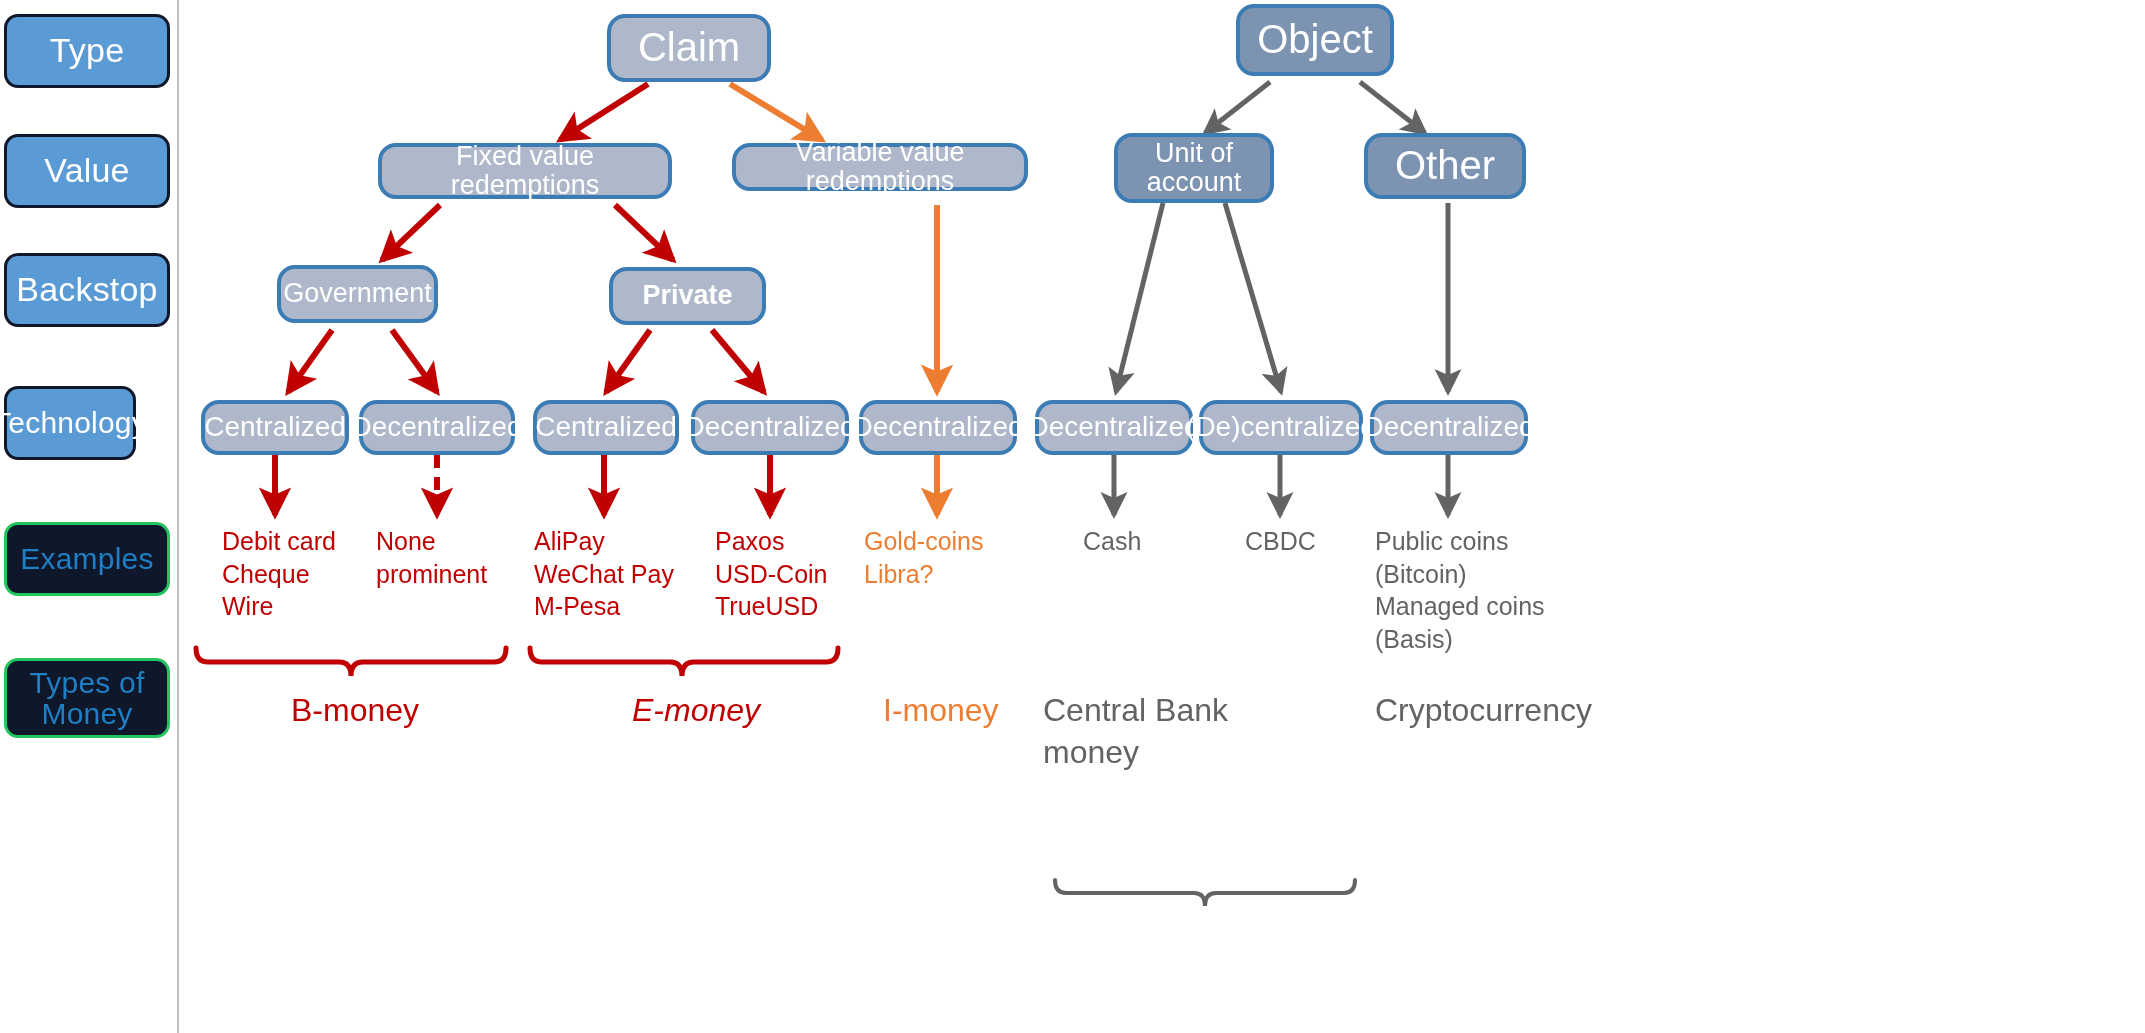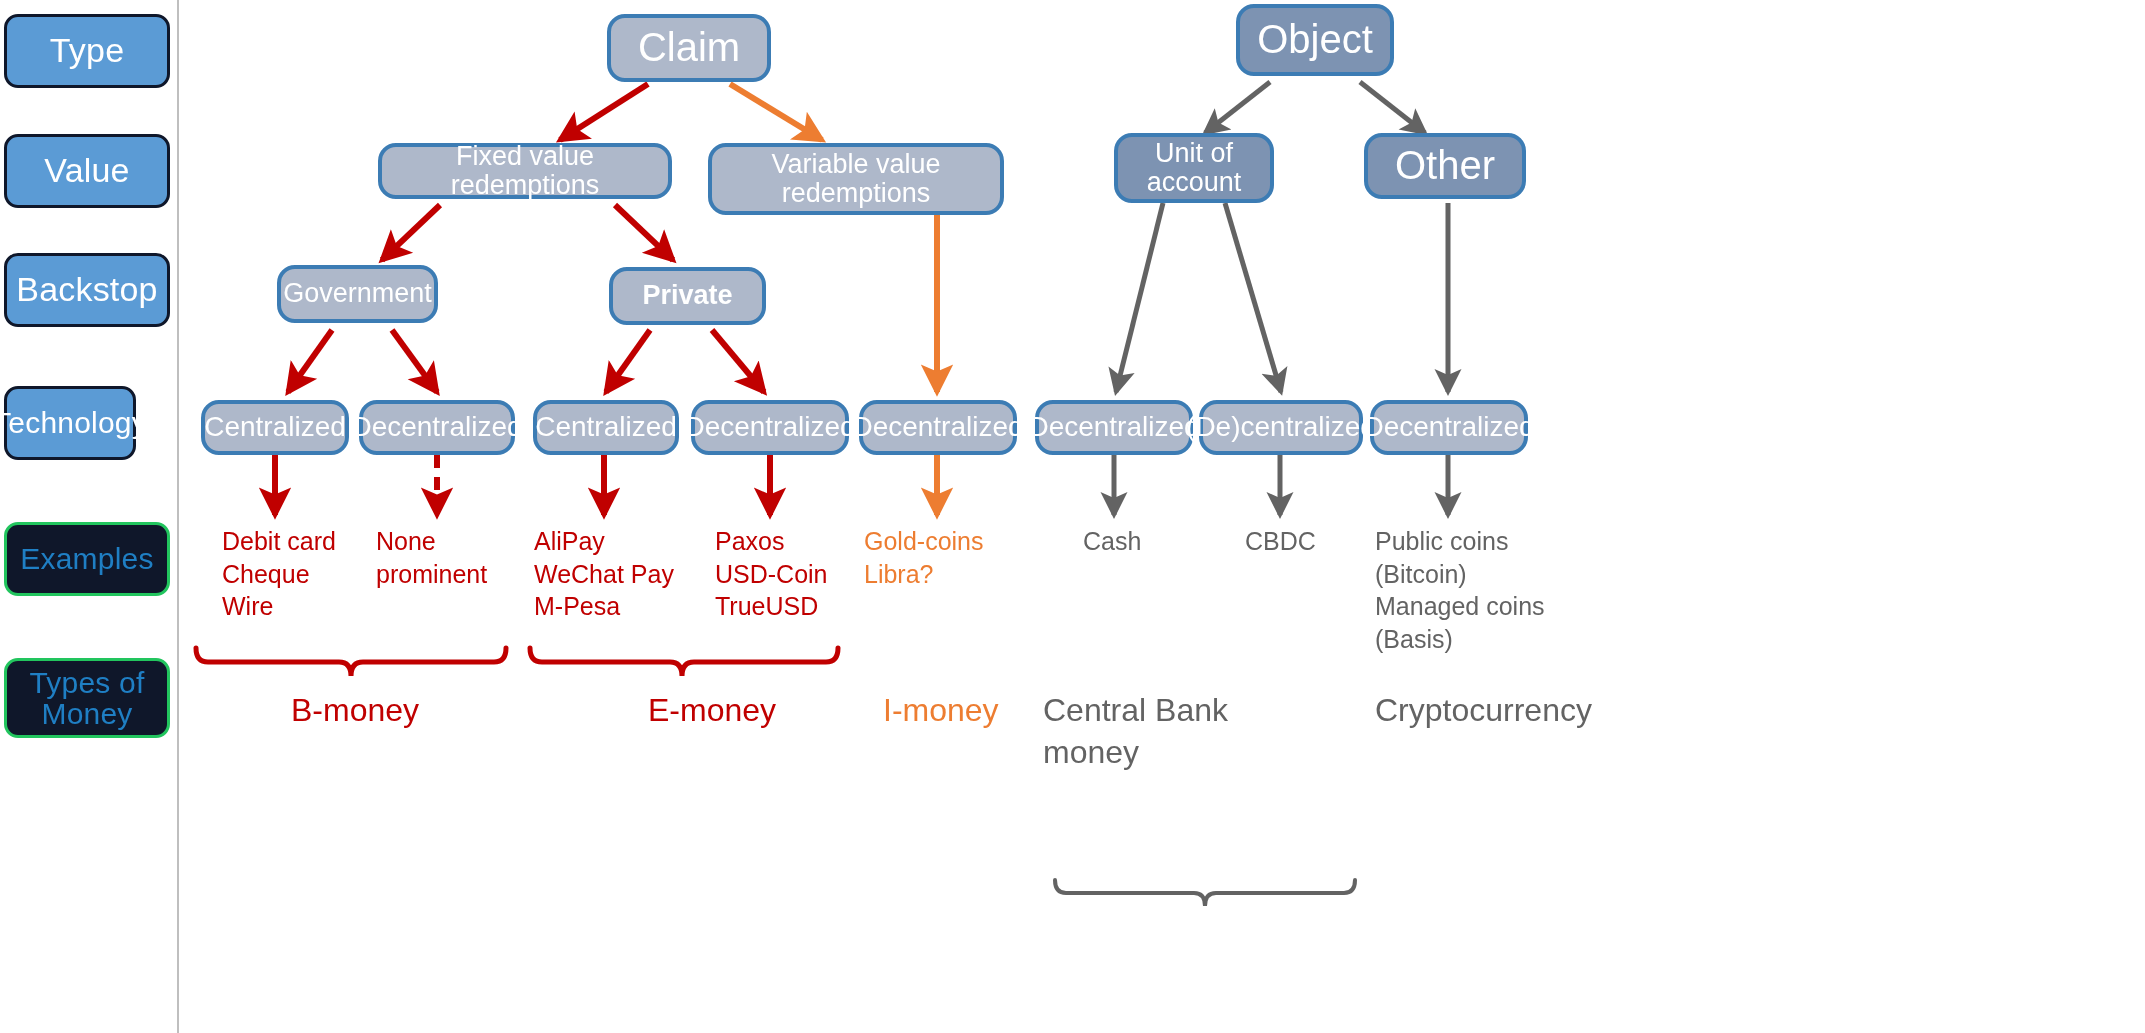--- a/index.html
+++ b/index.html
@@ -150,21 +150,21 @@
   <div class="rowlabel small" style="left:4px;  top:386px; width:132px; height:74px;">Technology</div>
   <div class="rowlabel outline small" style="left:4px; top:522px; width:166px; height:74px;">Examples</div>
   <div class="rowlabel outline small" style="left:4px; top:658px; width:166px; height:80px;
               white-space:pre-line;">Types of
 Money</div>
 
   <div class="node big" style="left:607px; top:14px; width:164px; height:68px;">Claim</div>
   <div class="node" style="left:378px; top:143px; width:294px; height:56px;">Fixed value redemptions</div>
 
   <div class="node big dark" style="left:1236px; top:4px; width:158px; height:72px;">Object</div>
-  <div class="node" style="left:708px; top:143px; width:296px; height:72px;">Variable value redemptions</div>
+  <div class="node" style="left:732px; top:143px; width:296px; height:48px;">Variable value redemptions</div>
   <div class="node dark" style="left:1114px; top:133px; width:160px; height:70px;
               white-space:pre-line;">Unit of
 account</div>
   <div class="node big dark" style="left:1364px; top:133px; width:162px; height:66px;">Other</div>
 
   <div class="node" style="left:277px; top:265px; width:161px; height:58px;">Government</div>
   <div class="node" style="left:609px; top:267px; width:157px; height:58px;font-weight:bold;">Private</div>
 
   <div class="node tech" style="left:201px; top:400px; width:148px; height:55px;">Centralized</div>
   <div class="node tech" style="left:359px; top:400px; width:156px; height:55px;">Decentralized</div>
@@ -189,18 +189,18 @@
   <div class="textblock orange" style="left:864px; top:525px; width:180px;">Gold-coins
 Libra?</div>
   <div class="textblock gray" style="left:1083px; top:525px; width:140px;">Cash</div>
   <div class="textblock gray" style="left:1245px; top:525px; width:140px;">CBDC</div>
   <div class="textblock gray" style="left:1375px; top:525px; width:230px;">Public coins
 (Bitcoin)
 Managed coins
 (Basis)</div>
 
   <div class="textblock red summary" style="left:291px; top:690px; width:180px;">B-money</div>
-  <div class="textblock red summary" style="left:648px; top:690px; width:180px;">E-money</div>
+  <div class="textblock red summary" style="left:632px; top:690px; width:180px;font-style:italic;">E-money</div>
   <div class="textblock orange summary" style="left:883px; top:690px; width:180px;">I-money</div>
   <div class="textblock gray summary" style="left:1043px; top:690px; width:280px;">Central Bank money</div>
   <div class="textblock gray summary" style="left:1375px; top:690px; width:250px;">Cryptocurrency</div>
 
 </div>
 
 </body></html>

